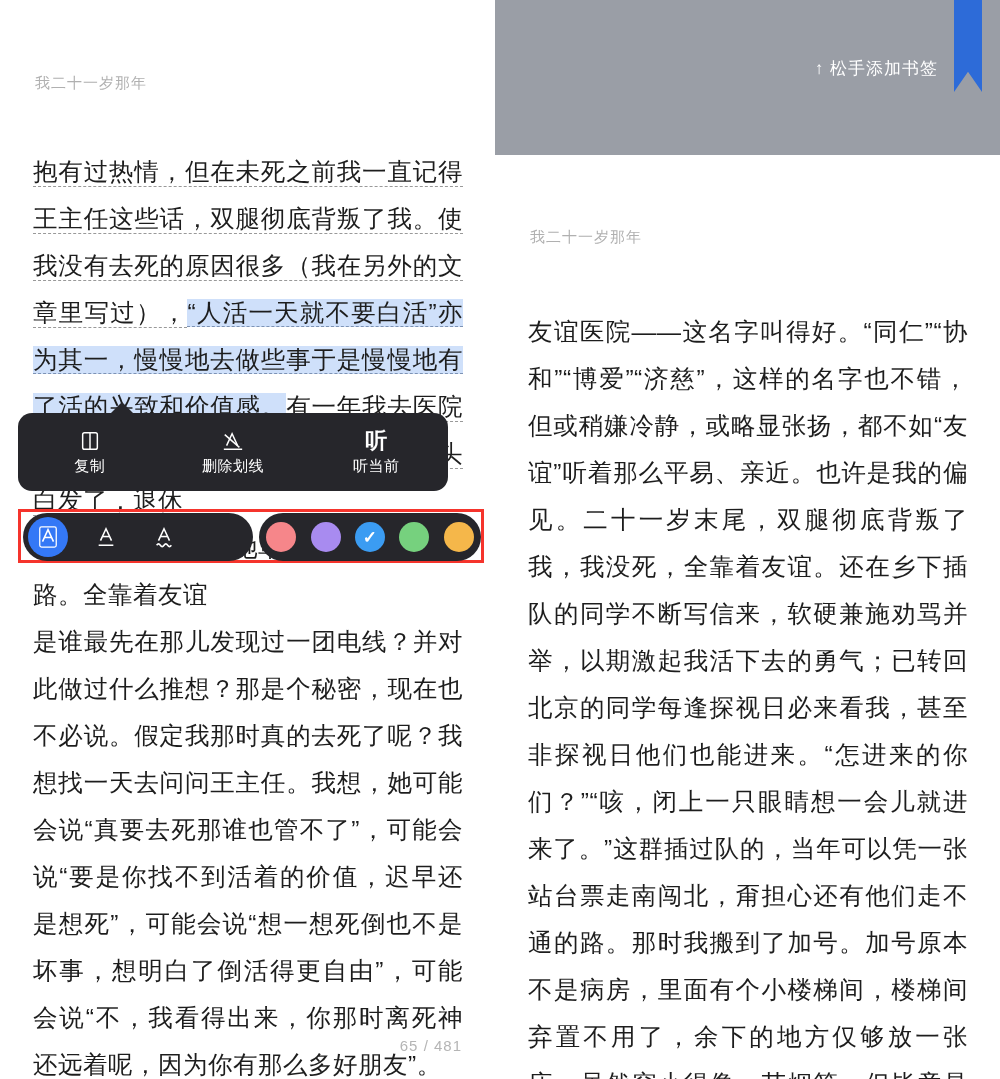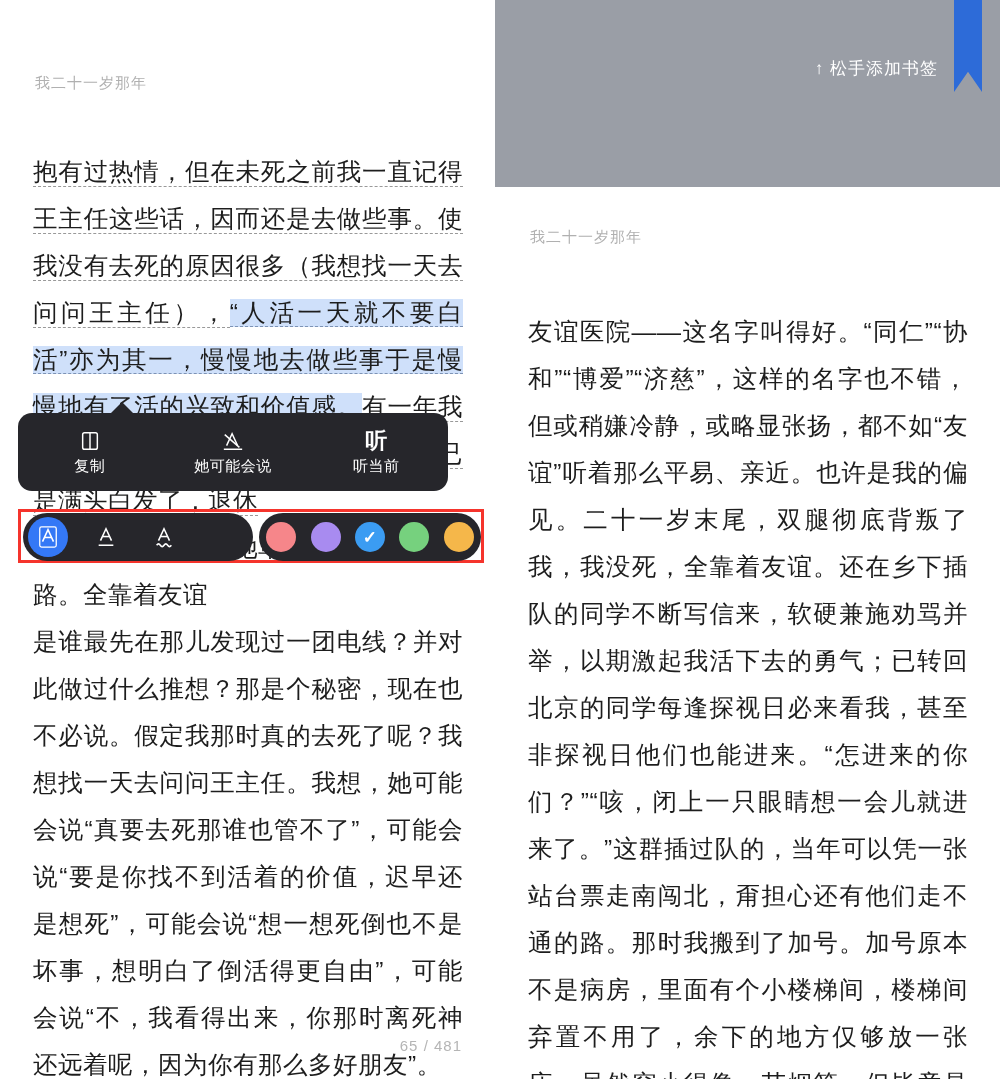--- a/index.html
+++ b/index.html
@@ -59,21 +59,21 @@
   
   .page-right {
     position: relative;
     width: 505px; height: 1079px;
     background: #ffffff;
     overflow: hidden;
   }
   .bookmark-band {
     position: absolute;
     left: 0; top: 0;
-    width: 505px; height: 187px;
+    width: 505px; height: 155px;
     background: #9a9ea6;
   }
   .bookmark-hint {
     position: absolute;
     right: 62px; top: 57px;
     color: #ffffff;
     font-size: 17px;
     letter-spacing: 1px;
     font-weight: 500;
   }
@@ -211,21 +211,21 @@
 </head>
 <body>
 
 <div class="screen">
 
   <div class="page-left">
 
     <div class="page-header">我二十一岁那年</div>
 
     <div class="body-text">
-      <p class="para"><span class="underline-dash">抱有过热情，但在未死之前我一直记得王主任这些话，因而还是去做些事。使我没有去死的原因很多（我想找一天去问问王主任），</span><span class="hl">“人活一天就不要白活”亦为其一，慢慢地去做些事于是慢慢地有了活的兴致和价值感。</span><span class="underline-dash">有一年我去医院看她，把我写的书送给她，她已是满头白发了，退休</span></p>
+      <p class="para"><span class="underline-dash">抱有过热情，但在未死之前我一直记得王主任这些话，双腿彻底背叛了我。使我没有去死的原因很多（我在另外的文章里写过），</span><span class="hl">“人活一天就不要白活”亦为其一，慢慢地去做些事于是慢慢地有了活的兴致和价值感。</span><span class="underline-dash">有一年我去医院看她，把我写的书送给她，她已是满头白发了，退休</span></p>
       <p class="para">我还不去死，所以她单给我指一条活着</p>
       <p class="para">路。全靠着友谊</p>
       <p class="para">是谁最先在那儿发现过一团电线？并对此做过什么推想？那是个秘密，现在也不必说。假定我那时真的去死了呢？我想找一天去问问王主任。我想，她可能会说“真要去死那谁也管不了”，可能会说“要是你找不到活着的价值，迟早还是想死”，可能会说“想一想死倒也不是坏事，想明白了倒活得更自由”，可能会说“不，我看得出来，你那时离死神还远着呢，因为你有那么多好朋友”。</p>
     </div>
 
     <div class="page-number">65 / 481</div>
 
     <div class="ctx-menu">
 
       <div class="ctx-item">
@@ -239,21 +239,21 @@
       </div>
 
       <div class="ctx-item">
         <span class="ci">
           <svg width="24" height="22" viewBox="0 0 26 24" fill="none" stroke="#ffffff" stroke-width="1.6">
             <path d="M6 17 L12 4 L18 17"></path>
             <line x1="3" y1="21" x2="23" y2="21"></line>
             <line x1="4" y1="5" x2="20" y2="19"></line>
           </svg>
         </span>
-        <span class="cl">她可能会说</span>
+        <span class="cl">删除划线</span>
       </div>
 
       <div class="ctx-item">
         <span class="ci" style="font-size:22px;font-weight:600;">听</span>
         <span class="cl">听当前</span>
       </div>
 
     </div>
 
     <div class="style-bar-wrap">

